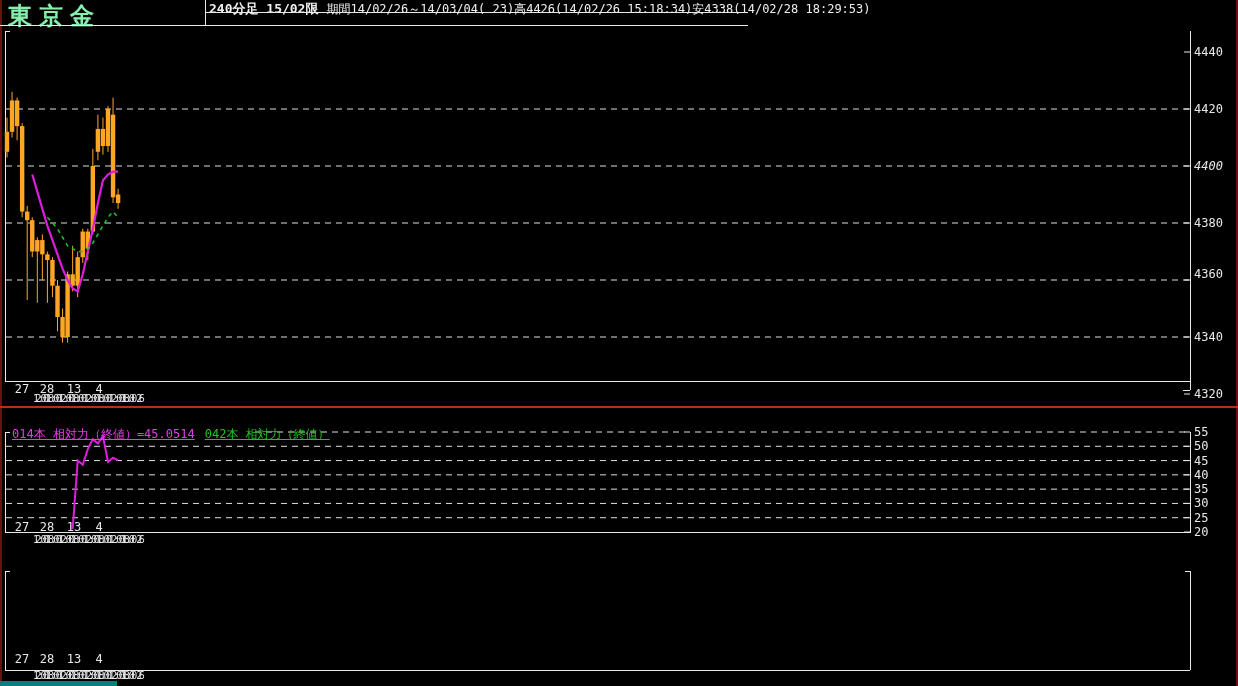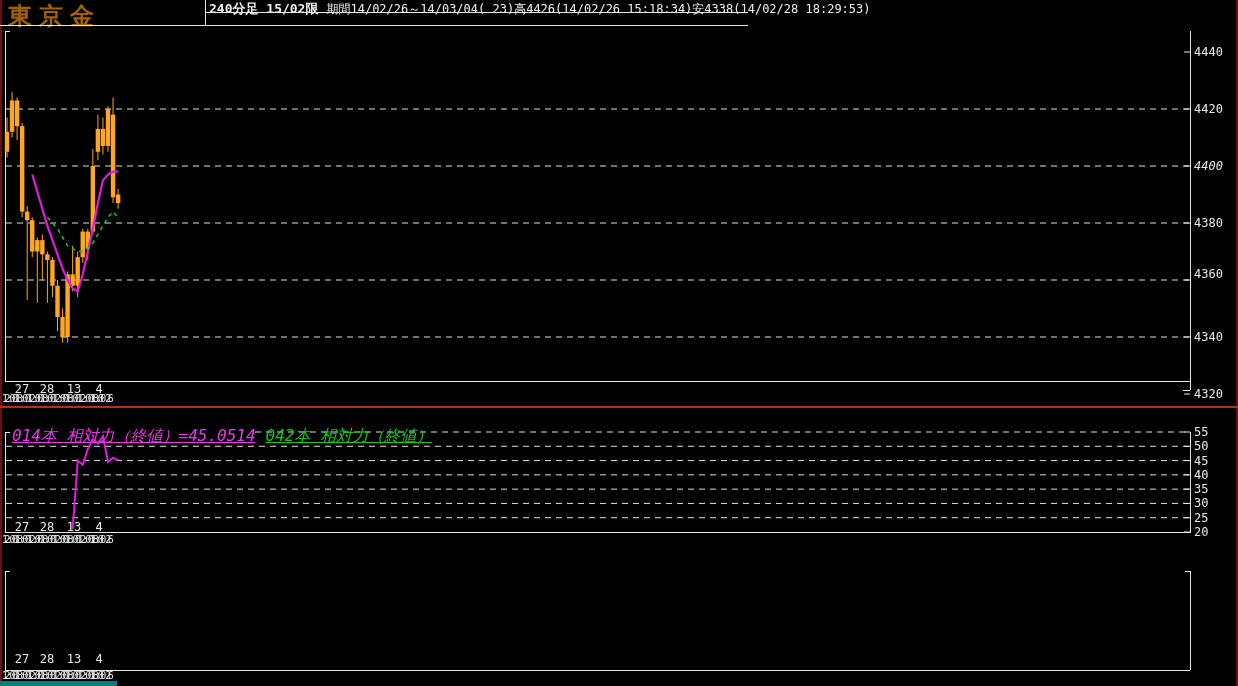--- a/index.html
+++ b/index.html
@@ -1,35 +1,35 @@
 <!DOCTYPE html>
 <html><head>
 <meta charset="utf-8">
 <style>
   html,body{margin:0;padding:0;background:#000;}
   #root{position:relative;width:1238px;height:686px;background:#000;overflow:hidden;
         font-family:"DejaVu Sans Mono","DejaVu Sans",monospace;}
   .t{position:absolute;color:#efefef;white-space:pre;}
-  .title{left:8px;top:0px;font-size:24px;font-weight:bold;color:#a16207;letter-spacing:7px;
+  .title{left:8px;top:0px;font-size:24px;font-weight:bold;color:#86efac;letter-spacing:7px;
          font-family:Liberation Sans, sans-serif;text-align:right;}
   .info-line1{left:209px;top:0px;font-size:12px;}
   .info-line1 .period{font-size:13px;font-weight:bold;margin-right:8px;}
   .info-line2{left:209px;top:13px;font-size:12px;}
   .hline,.vline{position:absolute;background:#e8e8e8;}
   .legend-row{position:absolute;left:10px;top:27px;font-size:12px;white-space:pre;}
   .legend-row span{text-decoration:underline;margin-right:14px;}
-  .rsi-legend-row{position:absolute;left:12px;top:426px;font-size:16px;white-space:pre;font-style:italic;}
+  .rsi-legend-row{position:absolute;left:12px;top:426px;font-size:12px;white-space:pre;}
   .rsi-legend-row span{text-decoration:underline;margin-right:10px;}
   .edge{position:absolute;top:0;width:2px;height:686px;}
   .sep{position:absolute;left:0;top:406px;width:1238px;height:2px;}
   .teal{position:absolute;left:0;top:681px;width:117px;height:5px;}
   .ylab{position:absolute;font-size:12px;color:#e8e8e8;white-space:pre;}
   .dlab{position:absolute;font-size:12px;color:#e8e8e8;width:20px;text-align:center;white-space:pre;}
   .trow{position:absolute;left:2px;font-size:10px;color:#e8e8e8;letter-spacing:-3.5px;
-        width:126px;overflow:hidden;white-space:pre;}
+        width:126px;overflow:hidden;white-space:pre;padding-left:31px;}
   svg{position:absolute;left:0;top:0;}
 </style>
 </head>
 <body>
 
 <div id="root">
 
   <svg id="chart-svg" width="1238" height="686">
       <line x1="6" y1="109" x2="1189" y2="109" stroke="#e0e0e0" stroke-width="1" stroke-dasharray="6 5"></line>
       <line x1="6" y1="166" x2="1189" y2="166" stroke="#e0e0e0" stroke-width="1" stroke-dasharray="6 5"></line>

